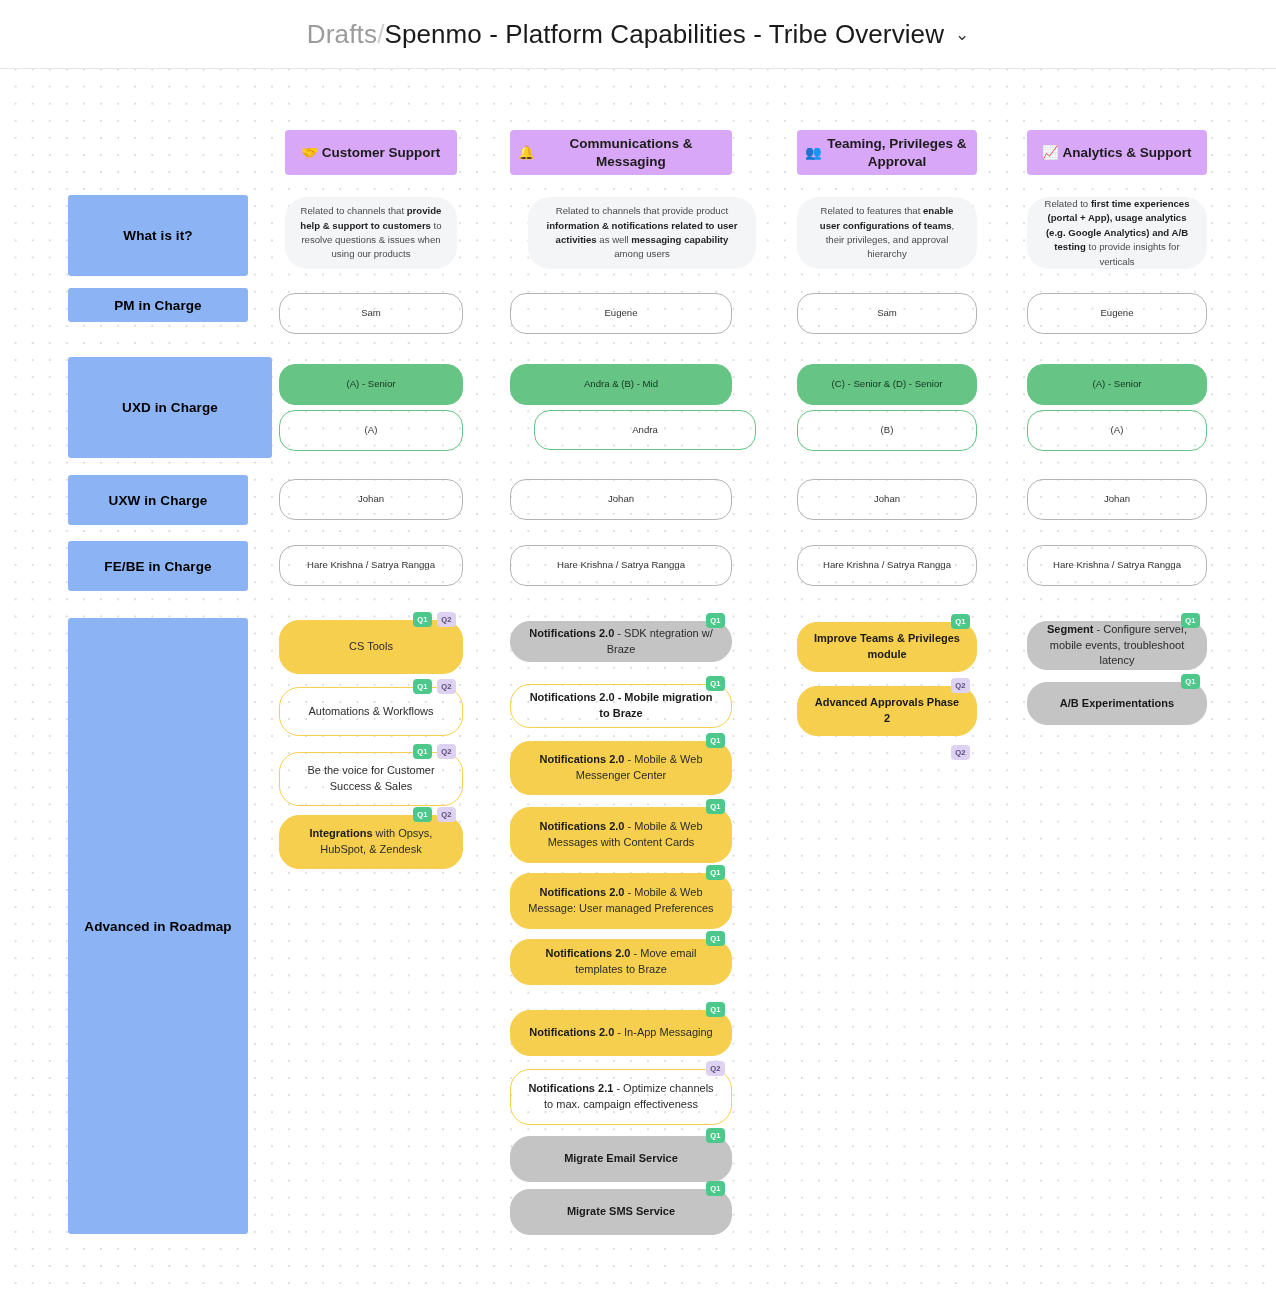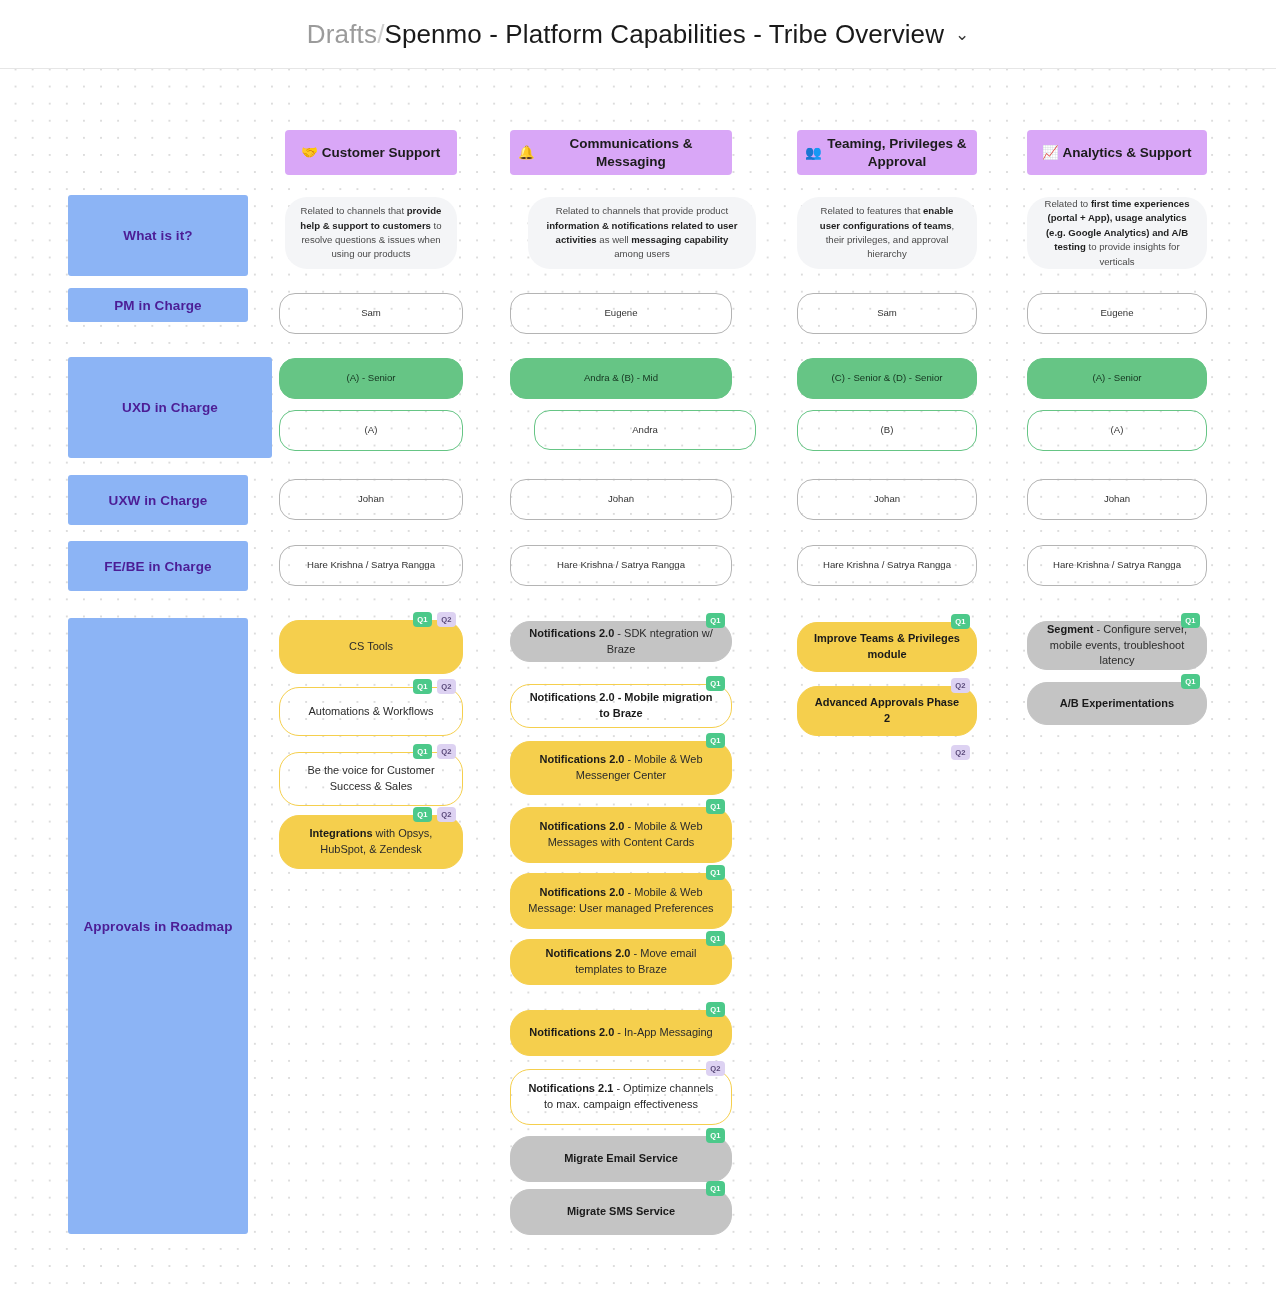--- a/index.html
+++ b/index.html
@@ -64,21 +64,21 @@
 
   
   .rowlabel {
     position: absolute;
     background: #8cb4f5;
     border-radius: 3px;
     display: flex;
     align-items: center;
     justify-content: center;
     text-align: center;
-    color: #4c1d95;
+    color: #000000;
     font-size: 13.5px;
     font-weight: bold;
     letter-spacing: .1px;
   }
 
   
   .colhead {
     position: absolute;
     background: #d9a7f7;
     border-radius: 4px;
@@ -125,20 +125,21 @@
   .pill.grey-outline {
     background: transparent;
     border: 1.6px solid #b4b4b4;
     color: #333333;
   }
   .pill.green-solid {
     background: #66c585;
     border: 1.6px solid #66c585;
     color: #14331f;
     font-weight: 500;
+    margin-top: 6px;
   }
   .pill.green-outline {
     background: transparent;
     border: 1.6px solid #66c585;
     color: #333333;
   }
 
   
   .card {
     position: absolute;
@@ -201,21 +202,21 @@
     <div class="rowlabel" style="left: 68px; top: 288px; width: 204px; height: 101px;">
       <span>UXD in Charge</span>
     </div>
     <div class="rowlabel" style="left: 68px; top: 406px; width: 180px; height: 50px;">
       <span>UXW in Charge</span>
     </div>
     <div class="rowlabel" style="left: 68px; top: 472px; width: 180px; height: 50px;">
       <span>FE/BE in Charge</span>
     </div>
     <div class="rowlabel" style="left: 68px; top: 549px; width: 180px; height: 616px;">
-      <span>Approvals in Roadmap</span>
+      <span>Advanced in Roadmap</span>
     </div>
     <div class="colhead" style="left: 285px; top: 61px; width: 172px; height: 45px;">
       <span class="em">🤝</span>
       <span>Customer Support</span>
     </div>
     <div class="colhead" style="left: 510px; top: 61px; width: 222px; height: 45px;">
       <span class="em">🔔</span>
       <span>Communications &amp; Messaging</span>
     </div>
     <div class="colhead" style="left: 797px; top: 61px; width: 180px; height: 45px;">

